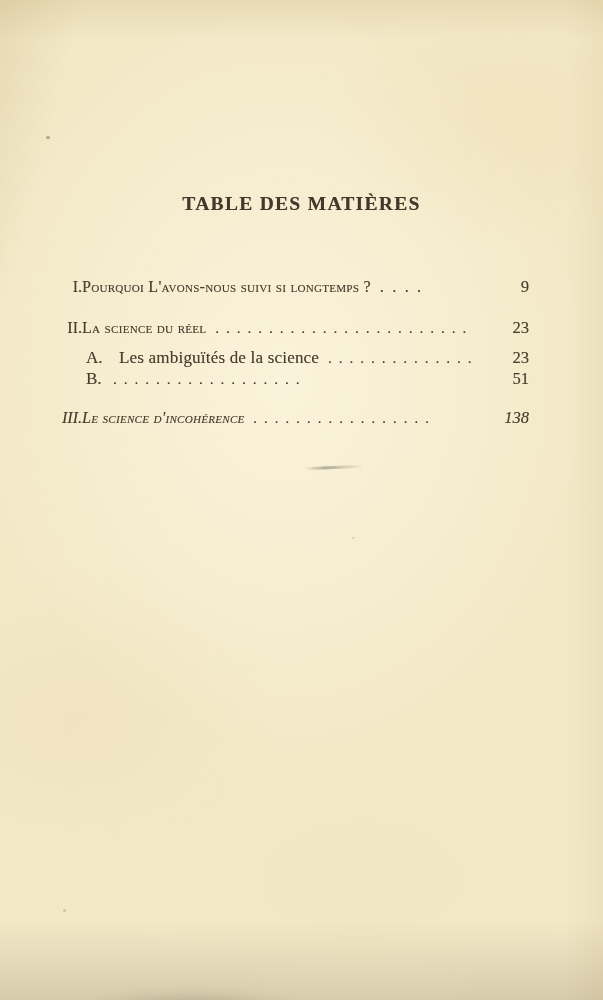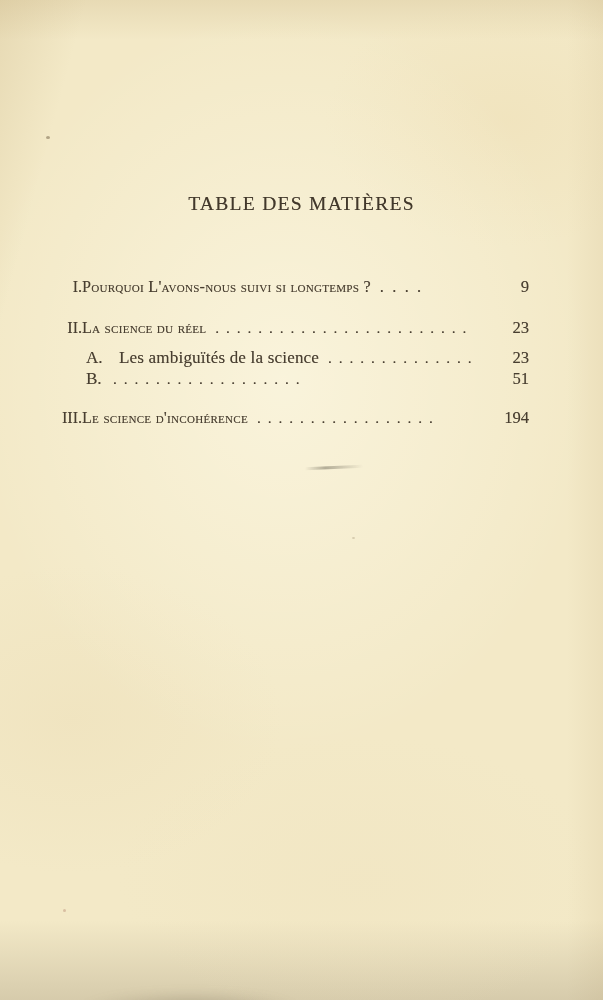--- a/index.html
+++ b/index.html
@@ -57,21 +57,21 @@
       rgba(95,90,74,0.25) 65%, rgba(95,90,74,0) 100%);
     transform: rotate(-2.5deg);
     filter: blur(0.4px);
   }
 
   
   .title {
     position: absolute; left: 0; top: 193px;
     width: 100%; margin: 0;
     text-align: center;
-    font-size: 19.5px; font-weight: normal;
+    font-size: 19.5px; font-weight: bold;
     letter-spacing: 1.3px;
     color: #42382b;
     text-shadow: 0.2px 0.2px 0.5px rgba(66,56,43,0.5);
   }
 
   .toc {
     position: absolute; left: 53px; top: 277px;
     width: 476px;
     text-shadow: 0.2px 0.2px 0.5px rgba(72,62,48,0.45);
   }
@@ -92,21 +92,21 @@
   .row .leader.spaced { letter-spacing: 2.2px; font-size: 16px; }
   .row .pageno { flex: 0 0 48px; text-align: right; font-size: 16.5px; }
 
   .row.sub { font-size: 17px; }
   .row.sub .num { flex: 0 0 18px; margin-left: 33px; text-align: left; }
   .row.sub .label { margin-left: 15px; letter-spacing: 0.2px; }
 
   .row-2 { margin-top: 21px; }
   .row-a { margin-top: 10px; }
   .row-b { margin-top: 1px;  }
-  .row-3 { margin-top: 19px; }
+  .row-3 { margin-top: 19px; font-style: italic; }
 </style>
 </head>
 <body>
 
 <div class="paper">
 
   <div class="bottom-shadow"></div>
   <div class="speck speck-1"></div>
   <div class="speck speck-2"></div>
   <div class="speck speck-3"></div>
@@ -140,17 +140,17 @@
     <div class="row sub row-b">
       <span class="num">B.</span>
       <span class="leader">..................</span>
       <span class="pageno">51</span>
     </div>
 
     <div class="row main row-3">
       <span class="num">III.</span>
       <span class="label">Le science d'incohérence</span>
       <span class="leader">.................</span>
-      <span class="pageno">194</span>
+      <span class="pageno">138</span>
     </div>
 
   </div>
 </div>
 
 </body></html>

